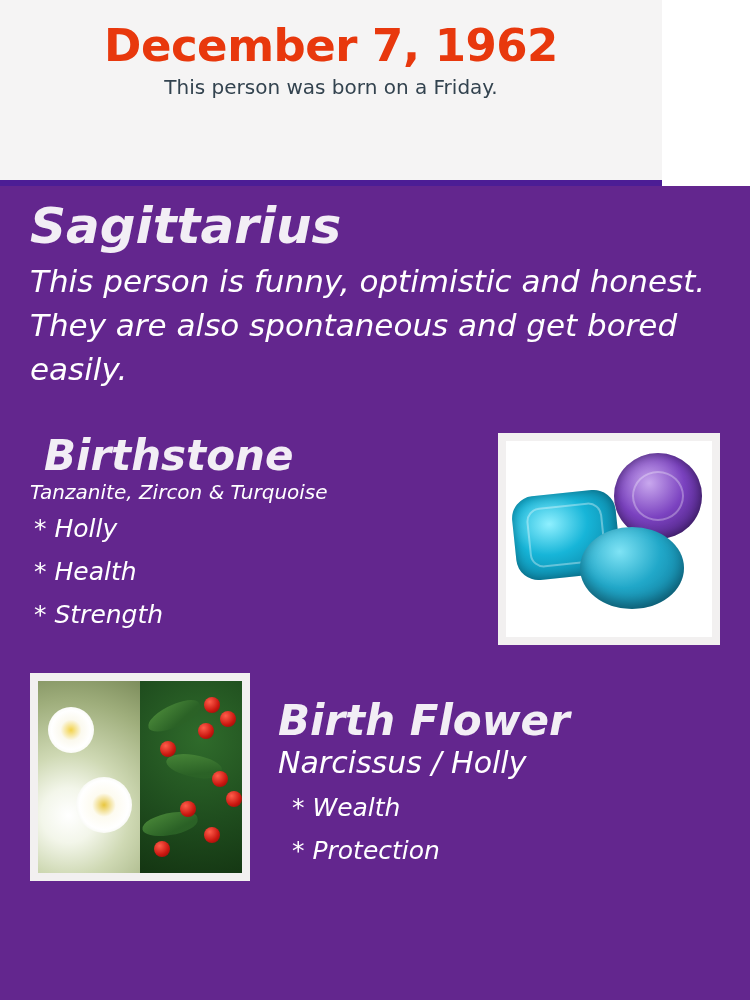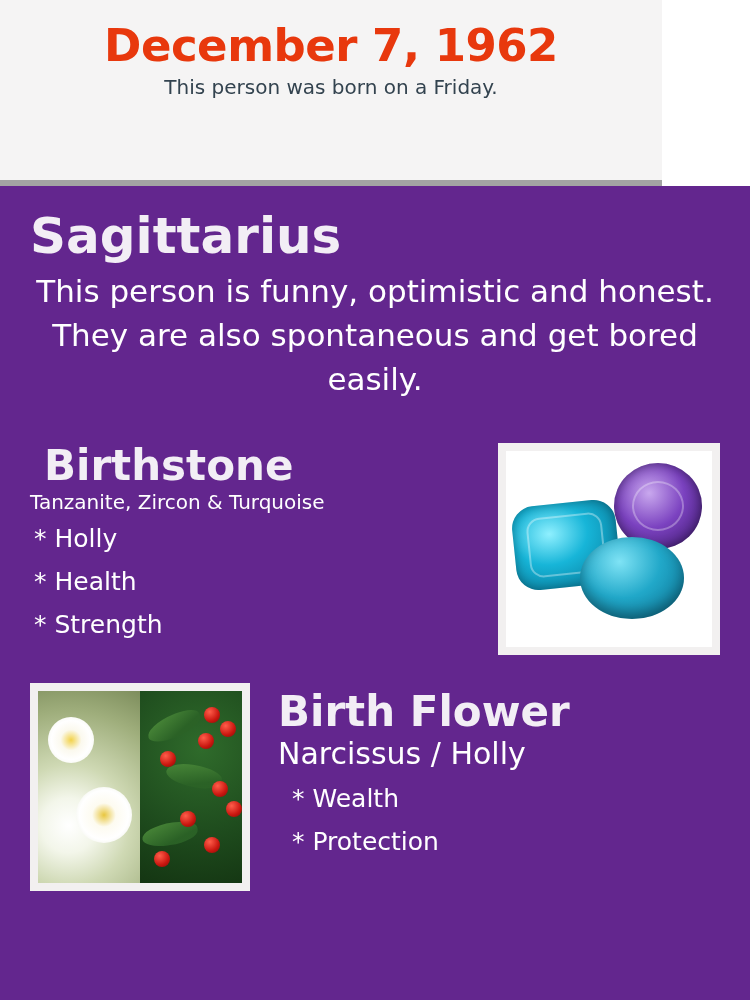--- a/index.html
+++ b/index.html
@@ -10,21 +10,21 @@
     width: 750px;
     height: 1000px;
     font-family: "DejaVu Sans", "Liberation Sans", sans-serif;
     background: #ffffff;
     overflow: hidden;
   }
   .page {
     width: 662px;
     height: 1000px;
     position: relative;
-    background: #a3a3a3;
+    background: #4c1d95;
   }
 
   
   .header {
     background: #f5f4f4;
     padding: 22px 20px 14px 20px;
     text-align: center;
     box-sizing: border-box;
     height: 180px;
   }
@@ -51,38 +51,38 @@
 
   
   .body-panel {
     background: #63268e;
     position: absolute;
     top: 186px;
     left: 0;
     width: 750px;
     height: 814px;
     box-sizing: border-box;
-    padding: 20px 30px 0 30px;
-    color: #ffffff;
+    padding: 10px 30px 0 30px;
+    color: #ffffff;
+    font-style: italic;
   }
 
   .zodiac-title {
     font-size: 50px;
     font-weight: bold;
     color: #f2eef5;
     margin: 4px 0 6px 0;
     line-height: 1.05;
   }
   .zodiac-desc {
     font-size: 31px;
     line-height: 1.42;
     color: #ffffff;
     margin: 0;
     max-width: 690px;
-    text-align: center;
   }
 
   
   .stone-row {
     display: flex;
     align-items: flex-start;
     margin-top: 42px;
   }
   .stone-text {
     flex: 1 1 auto;
@@ -167,21 +167,21 @@
     height: 82px;
     border-radius: 50%;
     background:
       radial-gradient(ellipse at 38% 30%, #7fe3f5 0%, #21a8c9 45%, #0b6e8e 100%);
     box-shadow: inset 0 -6px 14px rgba(0,0,0,0.35);
   }
 
   
   .flower-row {
     display: flex;
-    align-items: flex-start;
+    align-items: flex-end;
     margin-top: 28px;
   }
   .flower-text {
     flex: 1 1 auto;
     text-align: left;
     padding-left: 28px;
     min-width: 0;
   }
   .flower-title {
     font-size: 42px;

